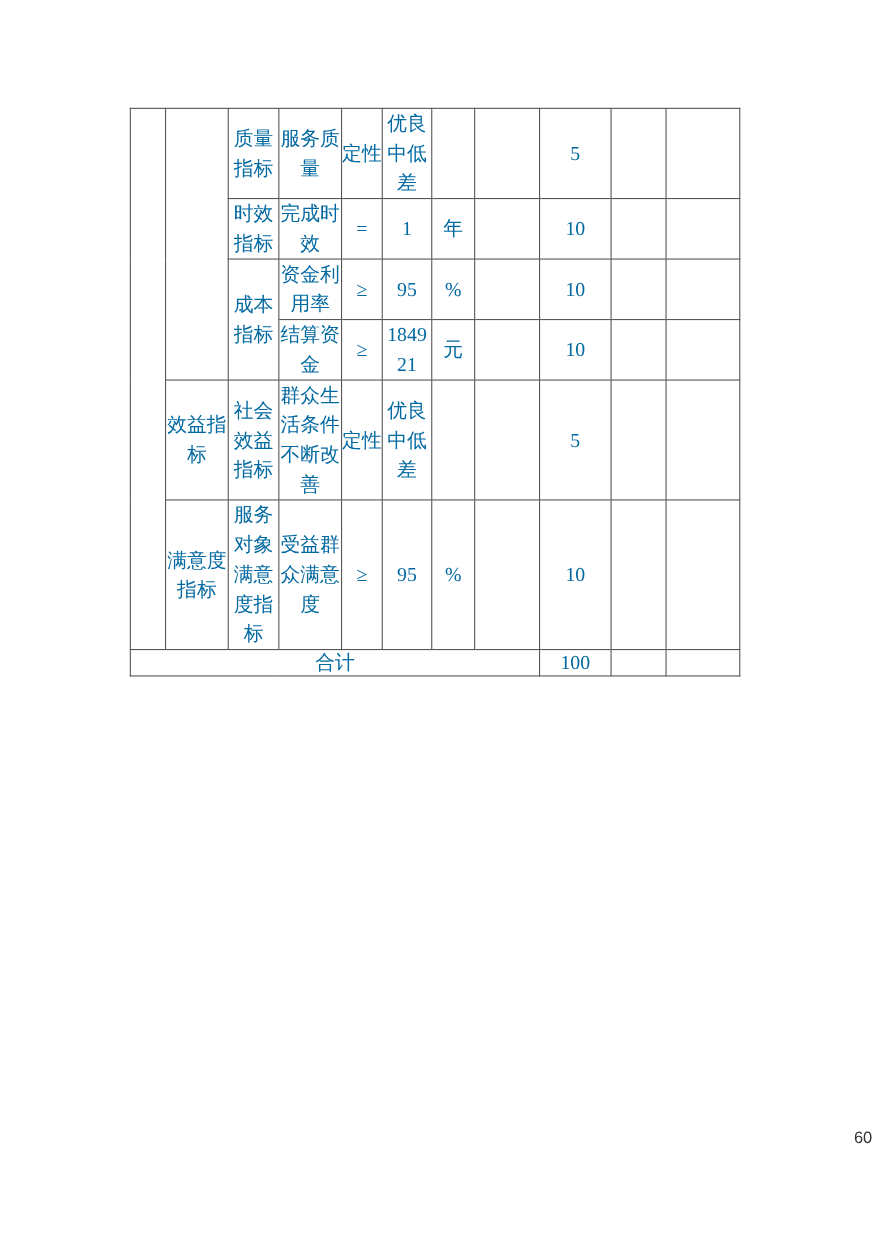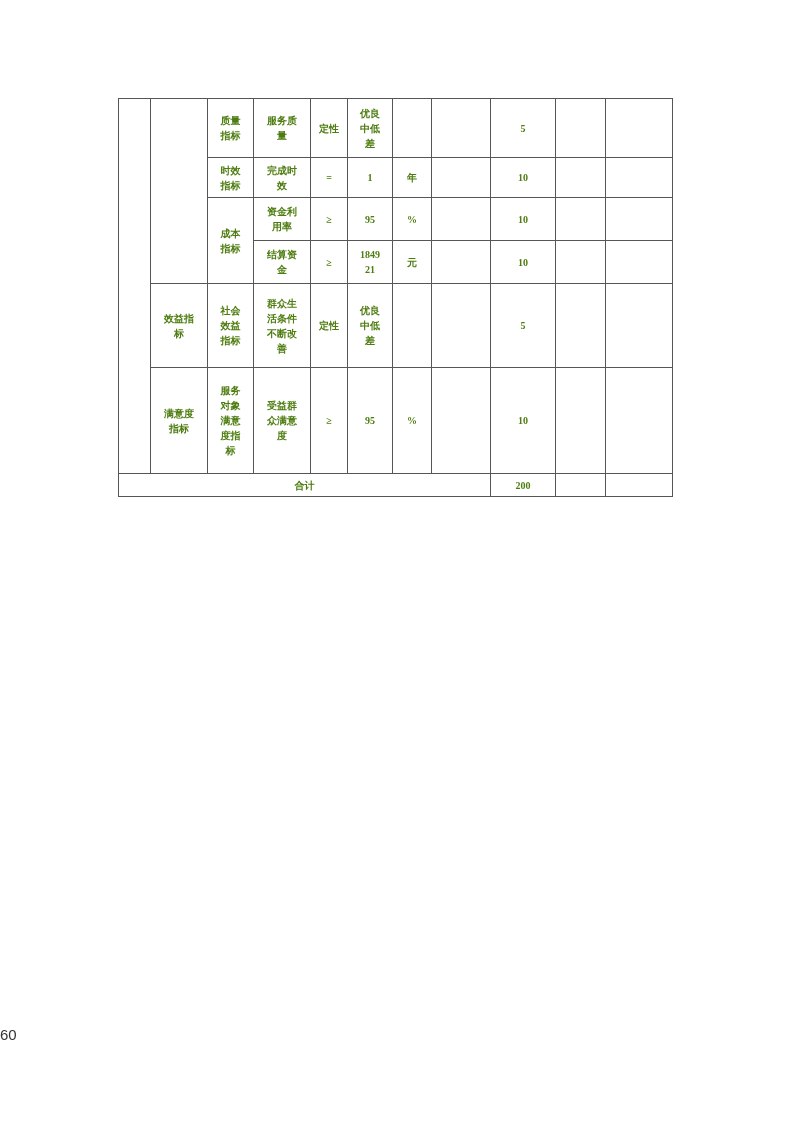--- a/index.html
+++ b/index.html
@@ -13,23 +13,22 @@
     font-family: "Liberation Serif", "DejaVu Serif", serif;
     color: #333333;
   }
   table.perf {
     position: absolute;
     left: 118px;
     top: 98px;
     width: 554px;
     border-collapse: collapse;
     table-layout: fixed;
-    font-size: 10px;
-    color: #4d7c0f;
-    font-weight: bold;
+    font-size: 18px;
+    color: #0369a1;
   }
   table.perf td {
     border: 1px solid #565656;
     text-align: center;
     vertical-align: middle;
     white-space: pre-line;
     line-height: 1.5;
     overflow: hidden;
   }
   tr.r1 { height: 59px; }
@@ -38,21 +37,21 @@
   tr.r4 { height: 43px; }
   tr.r5 { height: 84px; }
   tr.r6 { height: 106px; }
   tr.r7 { height: 23px; }
   tr.r7 td { line-height: 1.3; }
   .page-number {
     position: absolute;
     left: 0;
     top: 1026px;
     width: 100%;
-    text-align: left;
+    text-align: right;
     font-family: "Liberation Sans", "DejaVu Sans", sans-serif;
     font-size: 15px;
     color: #333333;
   }
 </style>
 </head>
 <body>
 
 <div class="page">
 
@@ -167,21 +166,21 @@
       <td>95</td>
       <td>%</td>
       <td></td>
       <td>10</td>
       <td></td>
       <td></td>
     </tr>
 
     <tr class="r7">
       <td colspan="8">合计</td>
-      <td>200</td>
+      <td>100</td>
       <td></td>
       <td></td>
     </tr>
   </tbody>
     </table>
 
   <div class="page-number">60</div>
 </div>
 
 </body></html>

